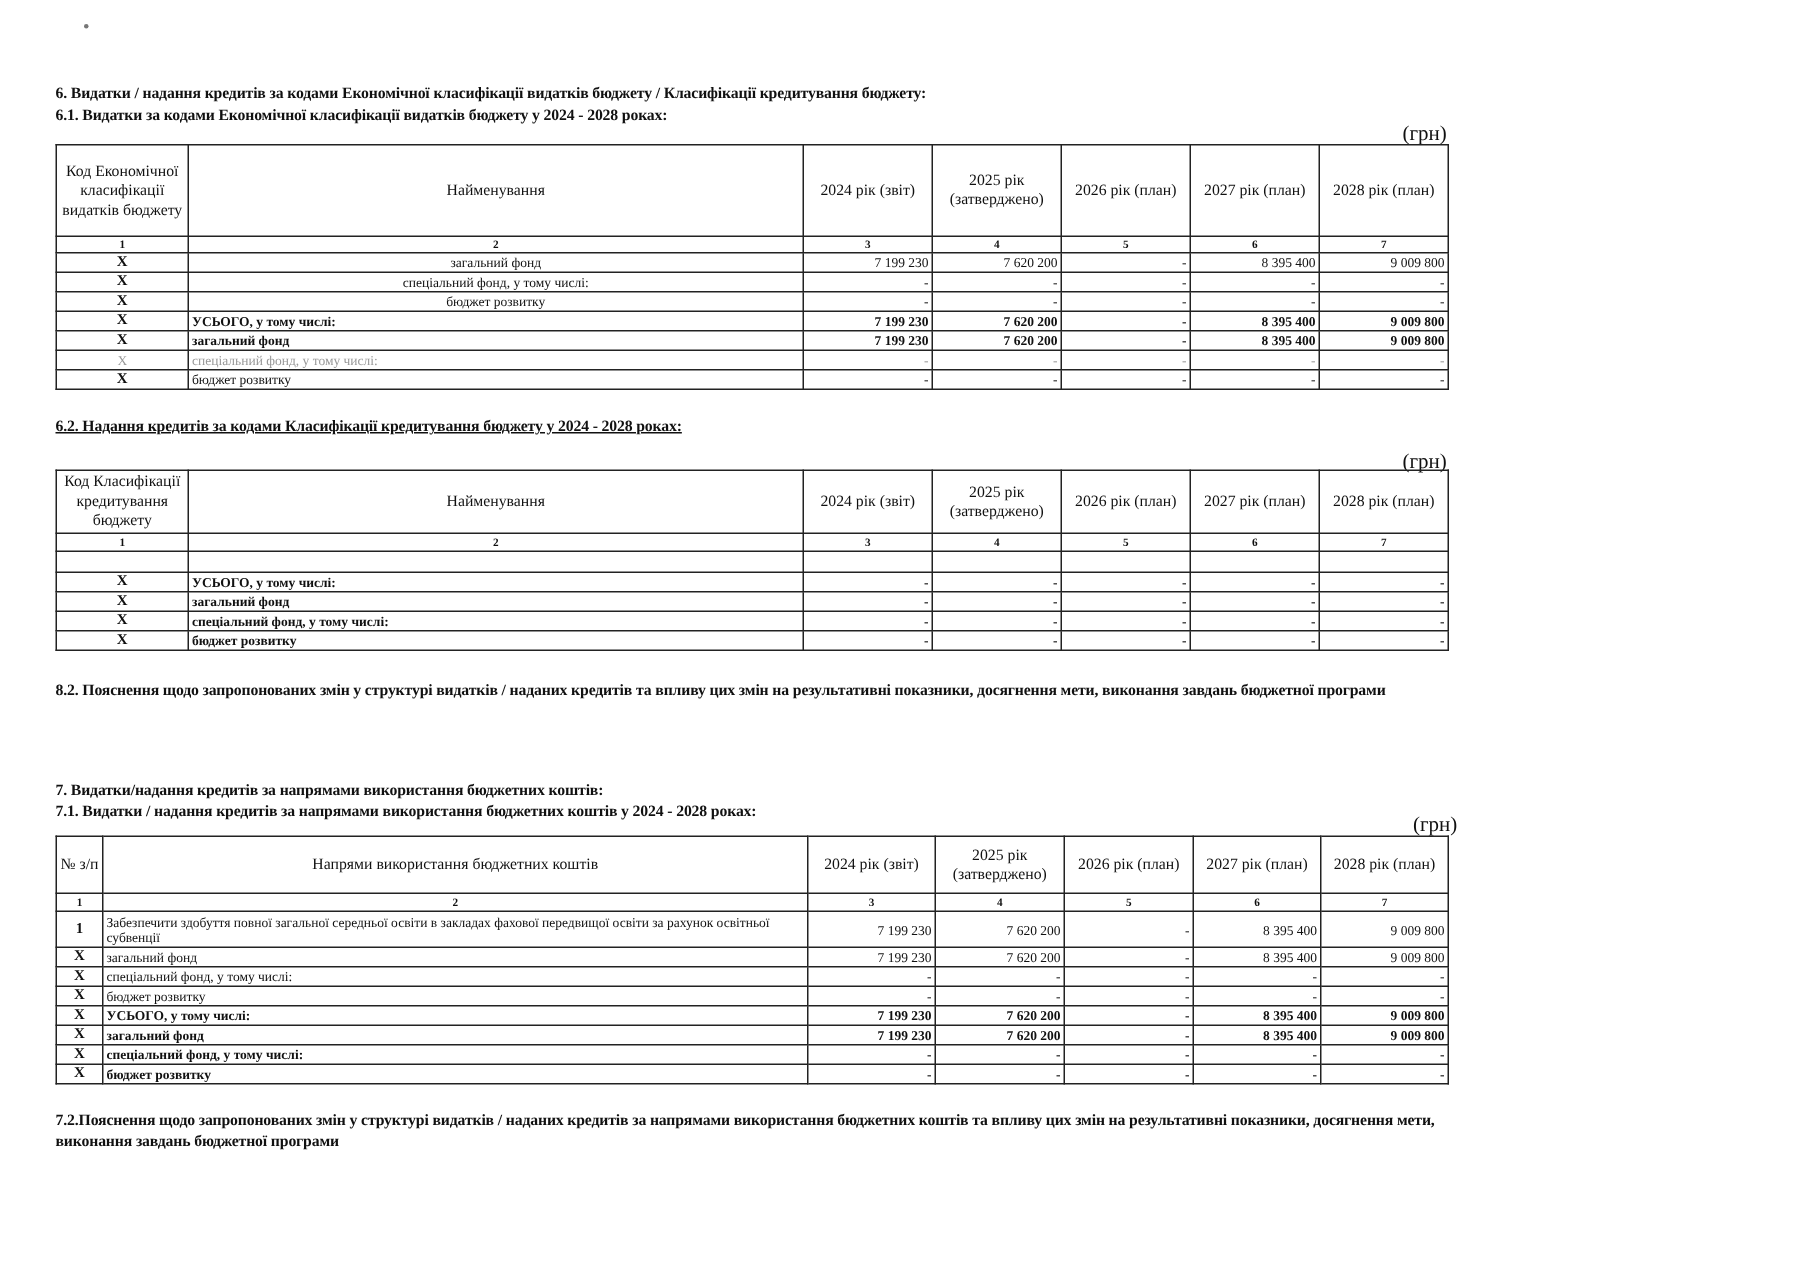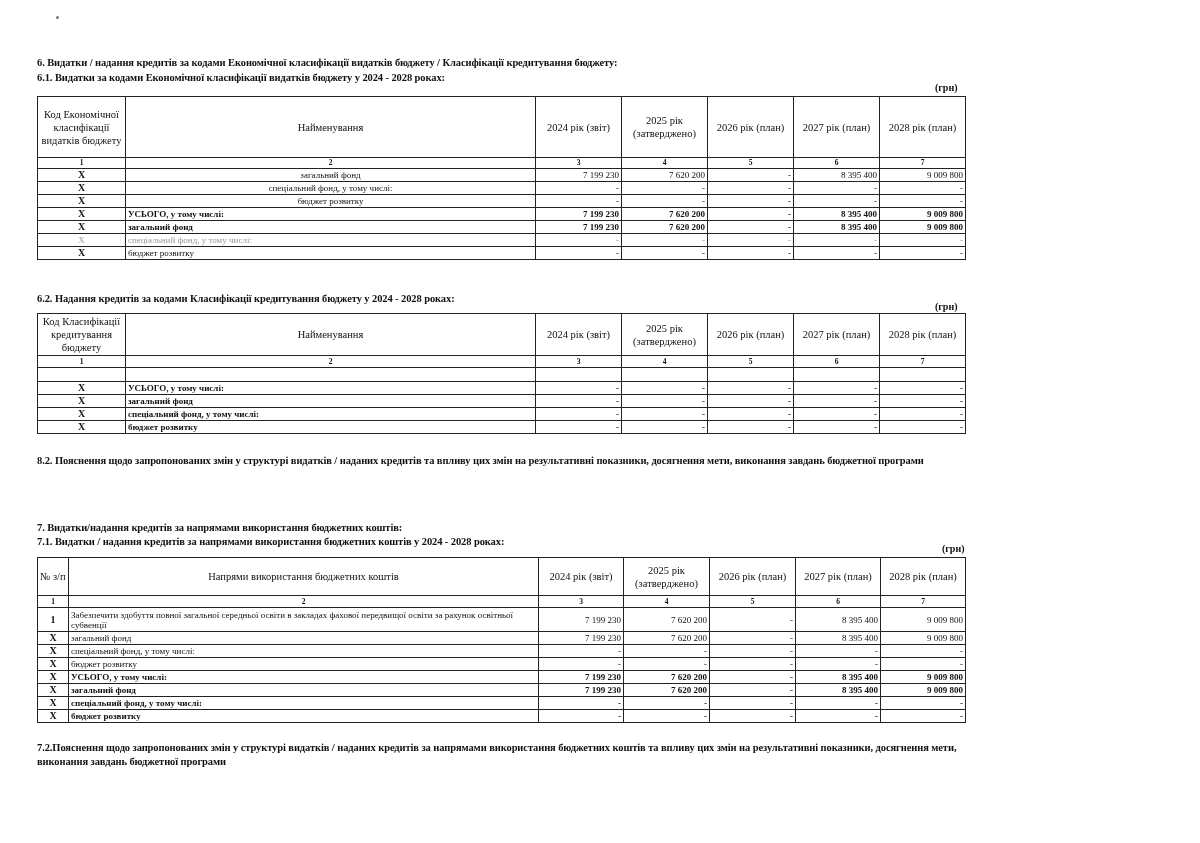--- a/index.html
+++ b/index.html
@@ -1,19 +1,19 @@
 <!DOCTYPE html>
 <html><head>
 <meta charset="utf-8">
 <style>
   html, body { margin:0; padding:0; background:#fff; }
   body { width:1200px; height:843px; position:relative; overflow:hidden; font-family:"Liberation Serif", serif; color:#111; }
   .dot { position:absolute; left:56px; top:16px; width:3px; height:3px; background:#777; border-radius:50%; }
   .h { position:absolute; font-weight:bold; font-size:10.5px; white-space:nowrap; letter-spacing:-0.1px; }
-  .unit { position:absolute; font-size:10px;font-weight:bold; }
+  .unit { position:absolute; font-size:14px; }
   table { position:absolute; border-collapse:collapse; table-layout:fixed; font-size:9px; }
   td, th { border:1px solid #222; padding:0 2px; line-height:10px; overflow:hidden; white-space:nowrap; }
   th { font-weight:normal; font-size:10.5px; line-height:13px; text-align:center; white-space:normal; }
   .num { text-align:right; }
   .ctr { text-align:center; }
   .idx td { text-align:center; font-size:7.5px; font-weight:bold; height:9px; }
   .b { font-weight:bold; }
   .x { text-align:center; font-weight:bold; font-size:10px; }
   .faded td { color:#999; font-weight:normal; }
   .wrap { white-space:normal; }
@@ -115,21 +115,21 @@
     <td>бюджет розвитку</td>
     <td class="num">-</td>
     <td class="num">-</td>
     <td class="num">-</td>
     <td class="num">-</td>
     <td class="num">-</td>
   </tr>
 </tbody>
   </table>
 
-<div class="h" style="left:37px;top:293px;">6.2. Надання кредитів за кодами Класифікації кредитування бюджету у 2024 - 2028 роках:</div>
+<div class="h" style="left:37px;top:279px;text-decoration:underline;">6.2. Надання кредитів за кодами Класифікації кредитування бюджету у 2024 - 2028 роках:</div>
 <div class="unit" style="left:935px;top:301px;">(грн)</div>
 
 <table style="left:37px;top:313px;width:928px;border-radius:14px;">
   <colgroup>
       <col style="width:88px">
       <col style="width:410px">
       <col style="width:86px">
       <col style="width:86px">
       <col style="width:86px">
       <col style="width:86px">

